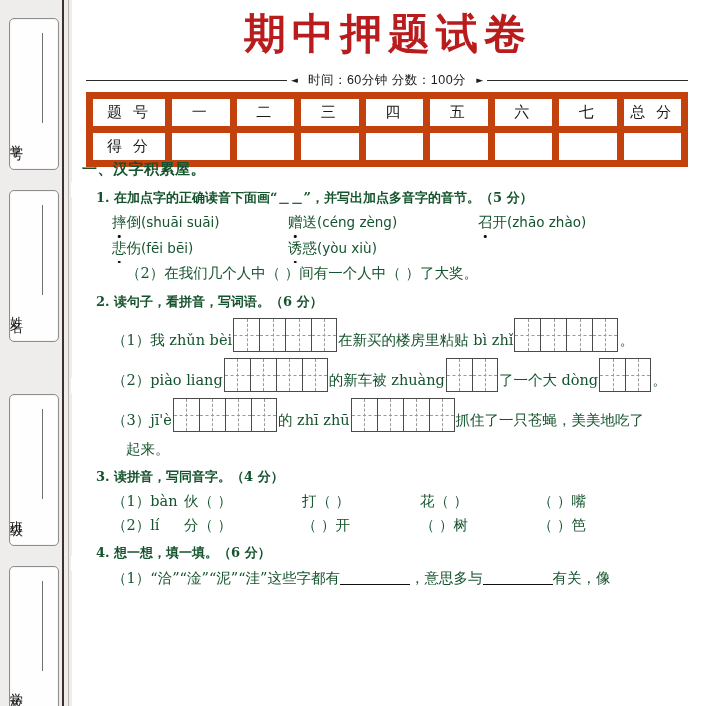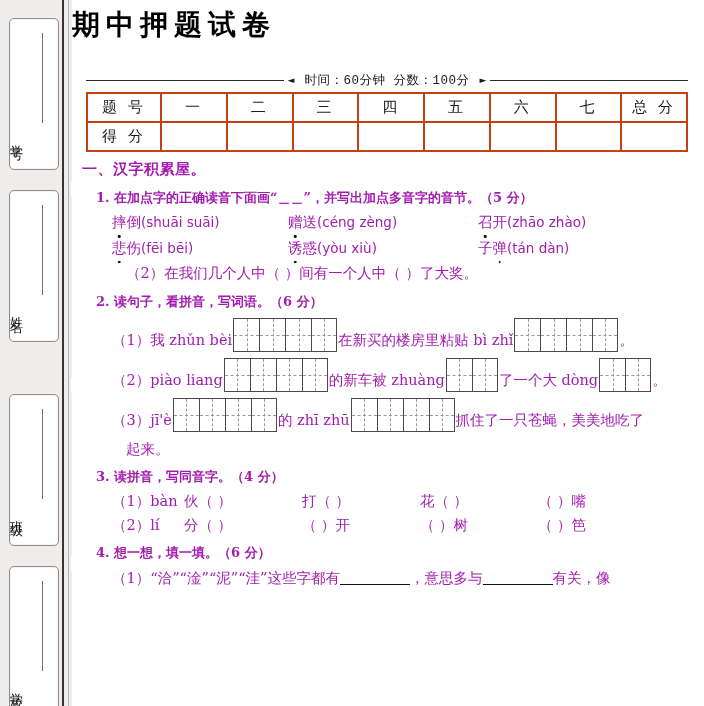--- a/index.html
+++ b/index.html
@@ -62,60 +62,61 @@
     position:absolute;left:71px;width:16px;text-align:center;
     font-size:11px;background:#ffffff;color:#111;
   }
   
   #page{
     position:absolute;left:72px;top:0;right:0;height:706px;
     background:#ffffff;
   }
   #title{
     position:absolute;left:0;right:0;top:6px;
+    text-align:center;
     font-family:"DejaVu Serif","Liberation Serif",serif;
     font-weight:bold;
-    font-size:28px;
+    font-size:42px;
     letter-spacing:6px;
-    color:#000000;
+    color:#b91c1c;
   }
   #meta{
     position:absolute;left:14px;right:16px;top:70px;height:20px;
     display:flex;align-items:center;
   }
   #meta .rule{flex:1;height:0;border-top:1px solid #2a2a2a;}
   #meta .mid{
     padding:0 6px;font-size:12.5px;white-space:nowrap;
-    font-family:Liberation Mono, monospace;
+    font-family:Liberation Sans, sans-serif;
     letter-spacing:.5px;
   }
   #meta .tri{font-size:9px;padding:0 4px;}
   
   #score-table{
     position:absolute;left:14px;top:92px;width:602px;
     border-collapse:collapse;
     table-layout:fixed;
   }
   #score-table td{
-    border:2px solid #c2410c;
+    border:7px solid #c2410c;
     height:27px;
     text-align:center;
     font-family:"DejaVu Serif","Liberation Serif",serif;
     font-size:15px;
     letter-spacing:3px;
     padding:0;
   }
   #score-table td.hcell{width:72px;}
   
   #content{
     position:absolute;left:10px;right:10px;top:152px;
     font-family:"DejaVu Serif","Liberation Serif",serif;
     font-size:14.5px;
     line-height:1.55;
-    color:#a21caf;
+    color:#14532d;
   }
   .sec-title{font-weight:bold;font-size:15px;margin:6px 0 5px 0;letter-spacing:.5px;}
   .q{margin:7px 0 2px 14px;font-weight:bold;font-size:13px;}
   .q .qt{font-weight:bold;}
   .row{margin:3px 0 3px 30px;display:flex;align-items:center;}
   .col{width:176px;white-space:nowrap;}
   .col.wide{width:190px;}
   .dotted{position:relative;display:inline-block;}
   .dotted::after{
     content:"";position:absolute;left:50%;bottom:-4px;
@@ -251,23 +252,20 @@
       </div>
     </div>
 
     <div class="row">
       <div class="col">
         <span class="dotted">悲</span><span>伤</span><span class="py">(fēi  bēi)</span>
       </div>
       <div class="col wide">
         <span class="dotted">诱</span><span>惑</span><span class="py">(yòu  xiù)</span>
       </div>
-      <div class="col">
-        <span>子</span><span class="dotted">弹</span><span class="py">(tán  dàn)</span>
-      </div>
     </div>
 
     <div class="cont">（2）在我们几个人中（        ）间有一个人中（        ）了大奖。</div>
 
     <div class="q">
       <span class="qt">2.</span>
       <span>读句子，看拼音，写词语。（6 分）</span>
     </div>
 
     <div class="line2">

